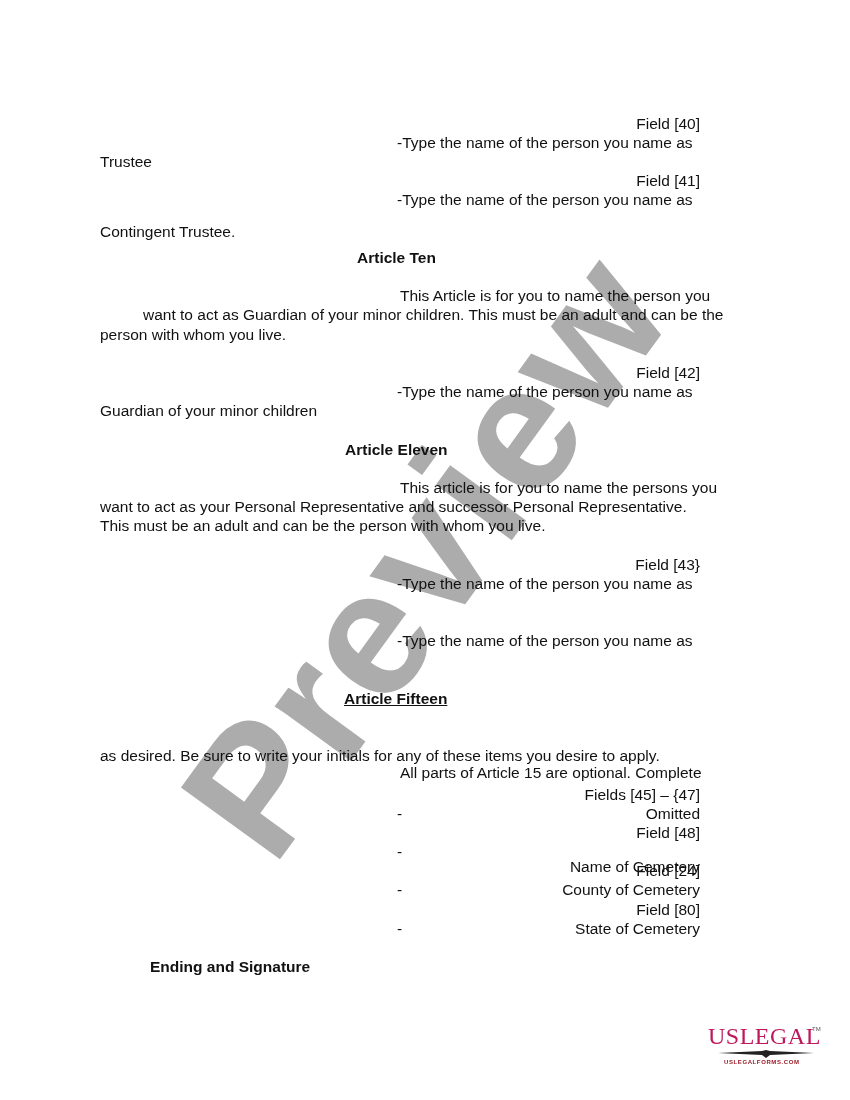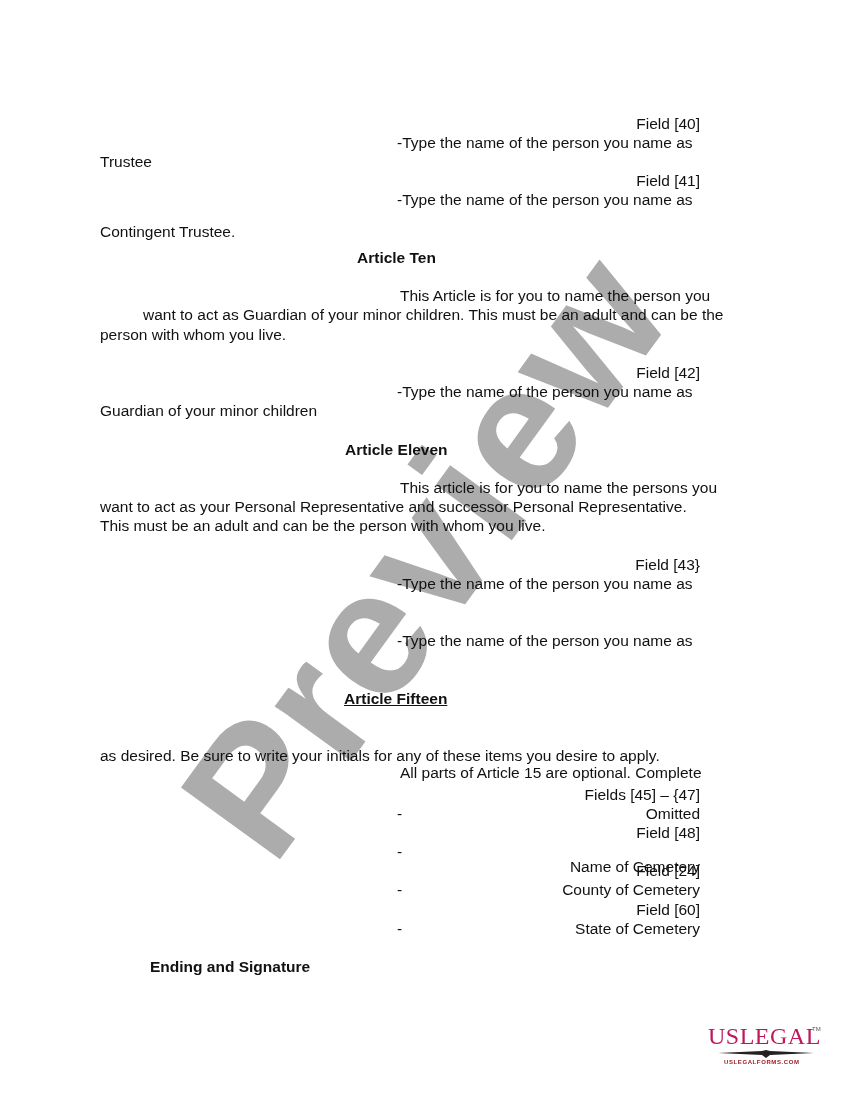--- a/index.html
+++ b/index.html
@@ -121,21 +121,21 @@
   <div class="line right" style="left:100px; width:600px; top:804px;">Omitted</div>
 
   <div class="line right" style="left:100px; width:600px; top:823px;">Field [48]</div>
   <div class="line" style="left:397px; top:842px;">-</div>
   <div class="line right" style="left:100px; width:600px; top:824px;margin-top:33px;">Name of Cemetery</div>
 
   <div class="line right" style="left:100px; width:600px; top:861px;">Field [24]</div>
   <div class="line" style="left:397px; top:880px;">-</div>
   <div class="line right" style="left:100px; width:600px; top:880px;">County of Cemetery</div>
 
-  <div class="line right" style="left:100px; width:600px; top:900px;">Field [60]</div>
+  <div class="line right" style="left:100px; width:600px; top:900px;">Field [80]</div>
   <div class="line" style="left:397px; top:919px;">-</div>
   <div class="line right" style="left:100px; width:600px; top:919px;">State of Cemetery</div>
 
   <div class="line heading" style="left:150px; top:957px;">Ending and Signature</div>
 </div>
 
 <div class="logo">
   <span class="logo-text">USLEGAL</span>
   <span class="logo-tm">TM</span>
   <svg class="logo-wing" viewBox="0 0 96 8">

